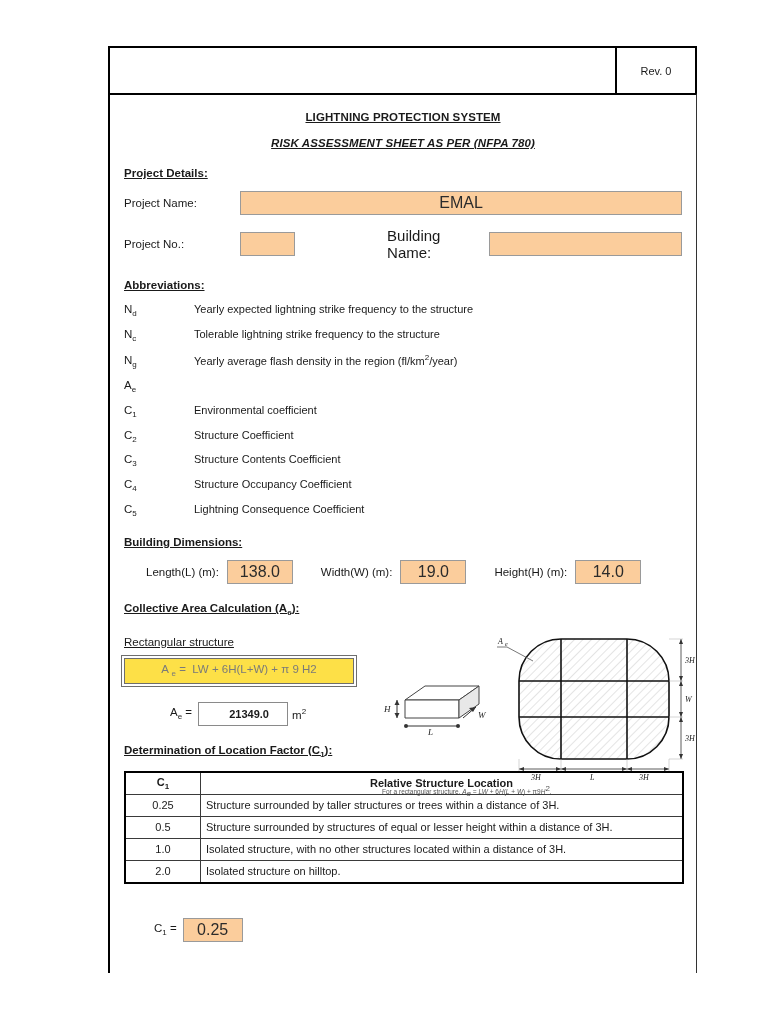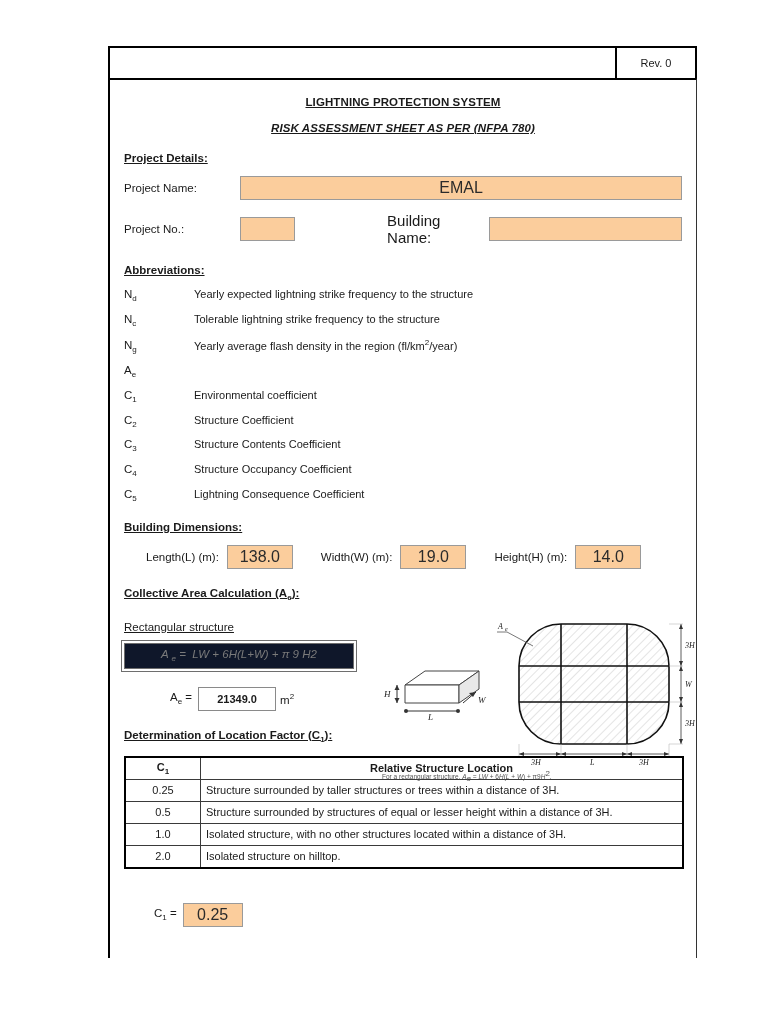--- a/index.html
+++ b/index.html
@@ -22,21 +22,21 @@
     left: 108px;
     top: 46px;
     width: 589px;
   }
 
   
   .rev-row {
     display: flex;
     border: 2px solid #000;
     border-bottom: none;
-    height: 32px;
+    height: 47px;
     box-sizing: border-box;
   }
   .rev-blank {
     flex: 1;
     border-right: 2px solid #000;
   }
   .rev-cell {
     width: 78px;
     display: flex;
     align-items: center;
@@ -150,44 +150,44 @@
     margin-top: 10px;
     width: 230px;
     height: 26px;
     border: 1px solid #6e6e6e;
     outline: 1px solid #6e6e6e;
     outline-offset: 2px;
     box-sizing: border-box;
     display: flex;
     align-items: center;
     justify-content: center;
-    font-style: italic;
     font-size: 11.5px;
     color: #7a7a7a;
-    background: #0f172a;
+    background: #fde047;
   }
 
   .ae-row {
     display: flex;
     align-items: center;
     margin-top: 18px;
     padding-left: 46px;
     font-size: 11.5px;
   }
   .ae-box {
     width: 76px;
     height: 22px;
     border: 1px solid #8a8a8a;
     background: #fff;
     display: flex;
     align-items: center;
     justify-content: center;
     font-size: 11px;
     font-weight: bold;
     margin: 0 4px 0 6px;
+    padding-left: 12px;
   }
 
   
   .iso-box {
     position: absolute;
     left: 255px;
     top: 42px;
   }
   .plan-box {
     position: absolute;

